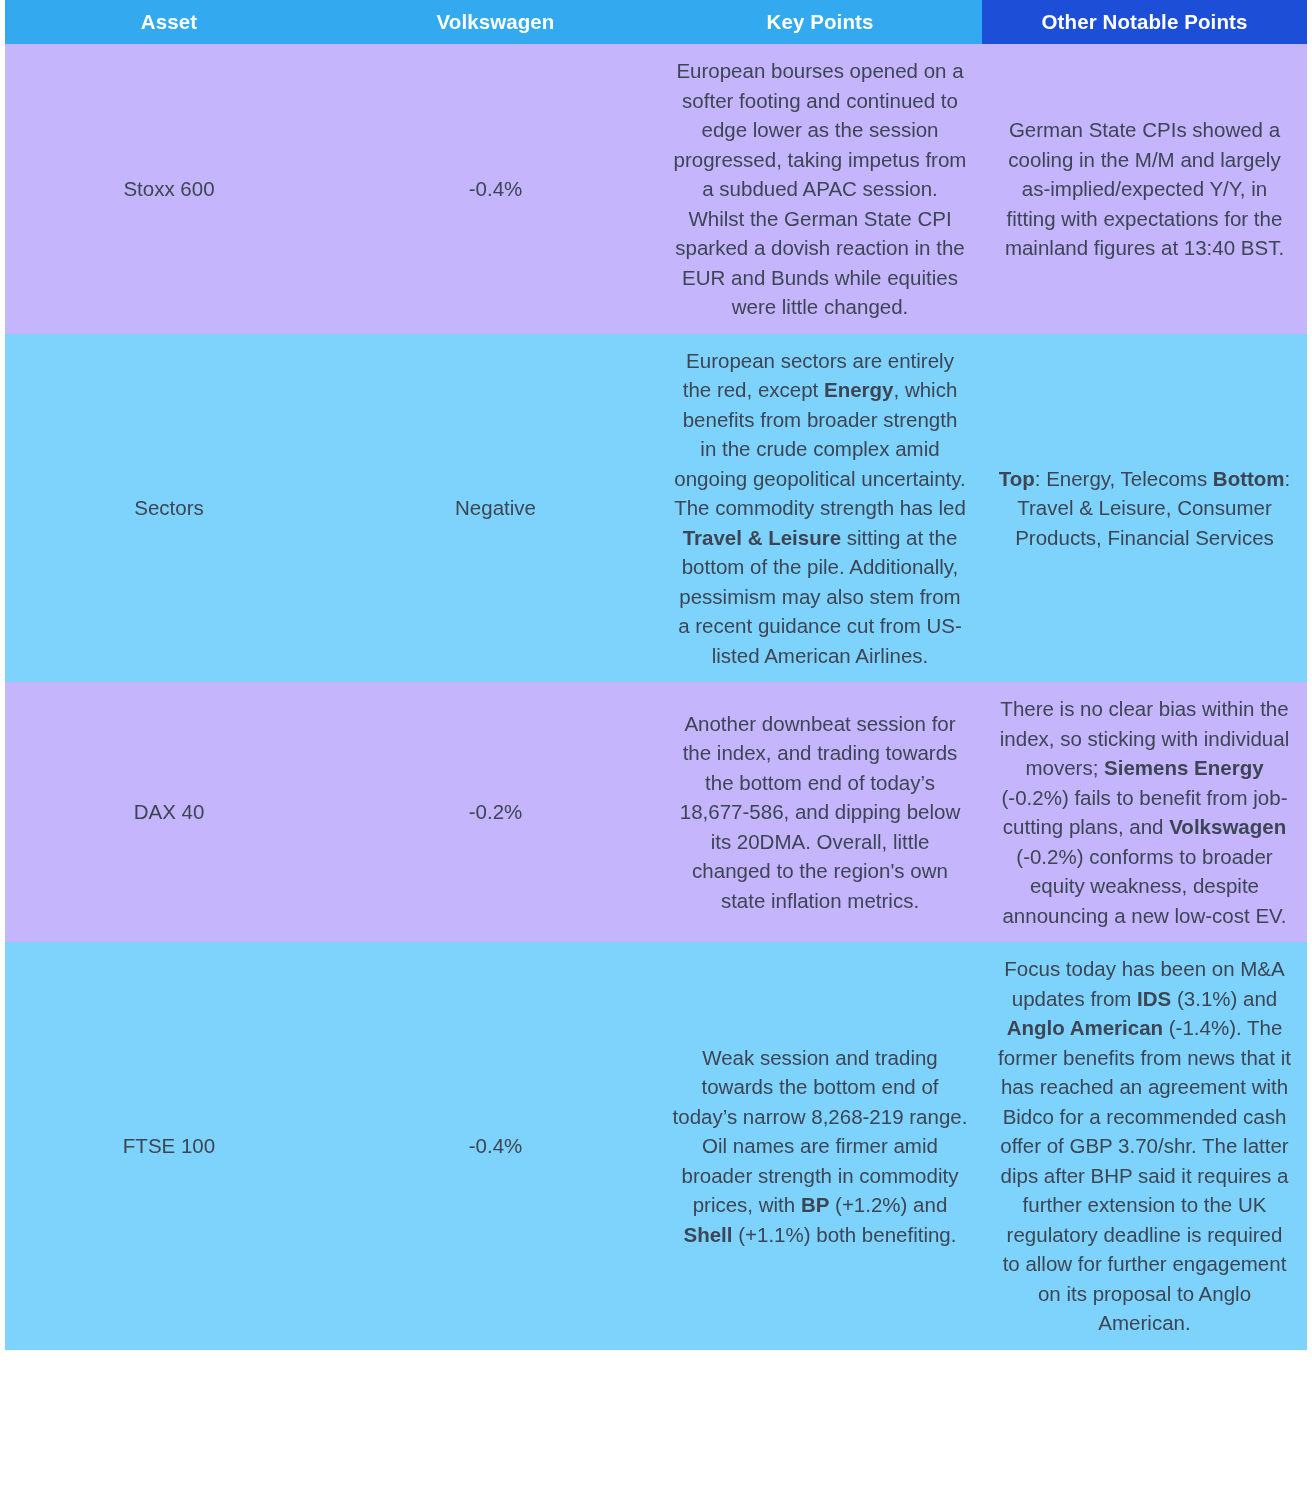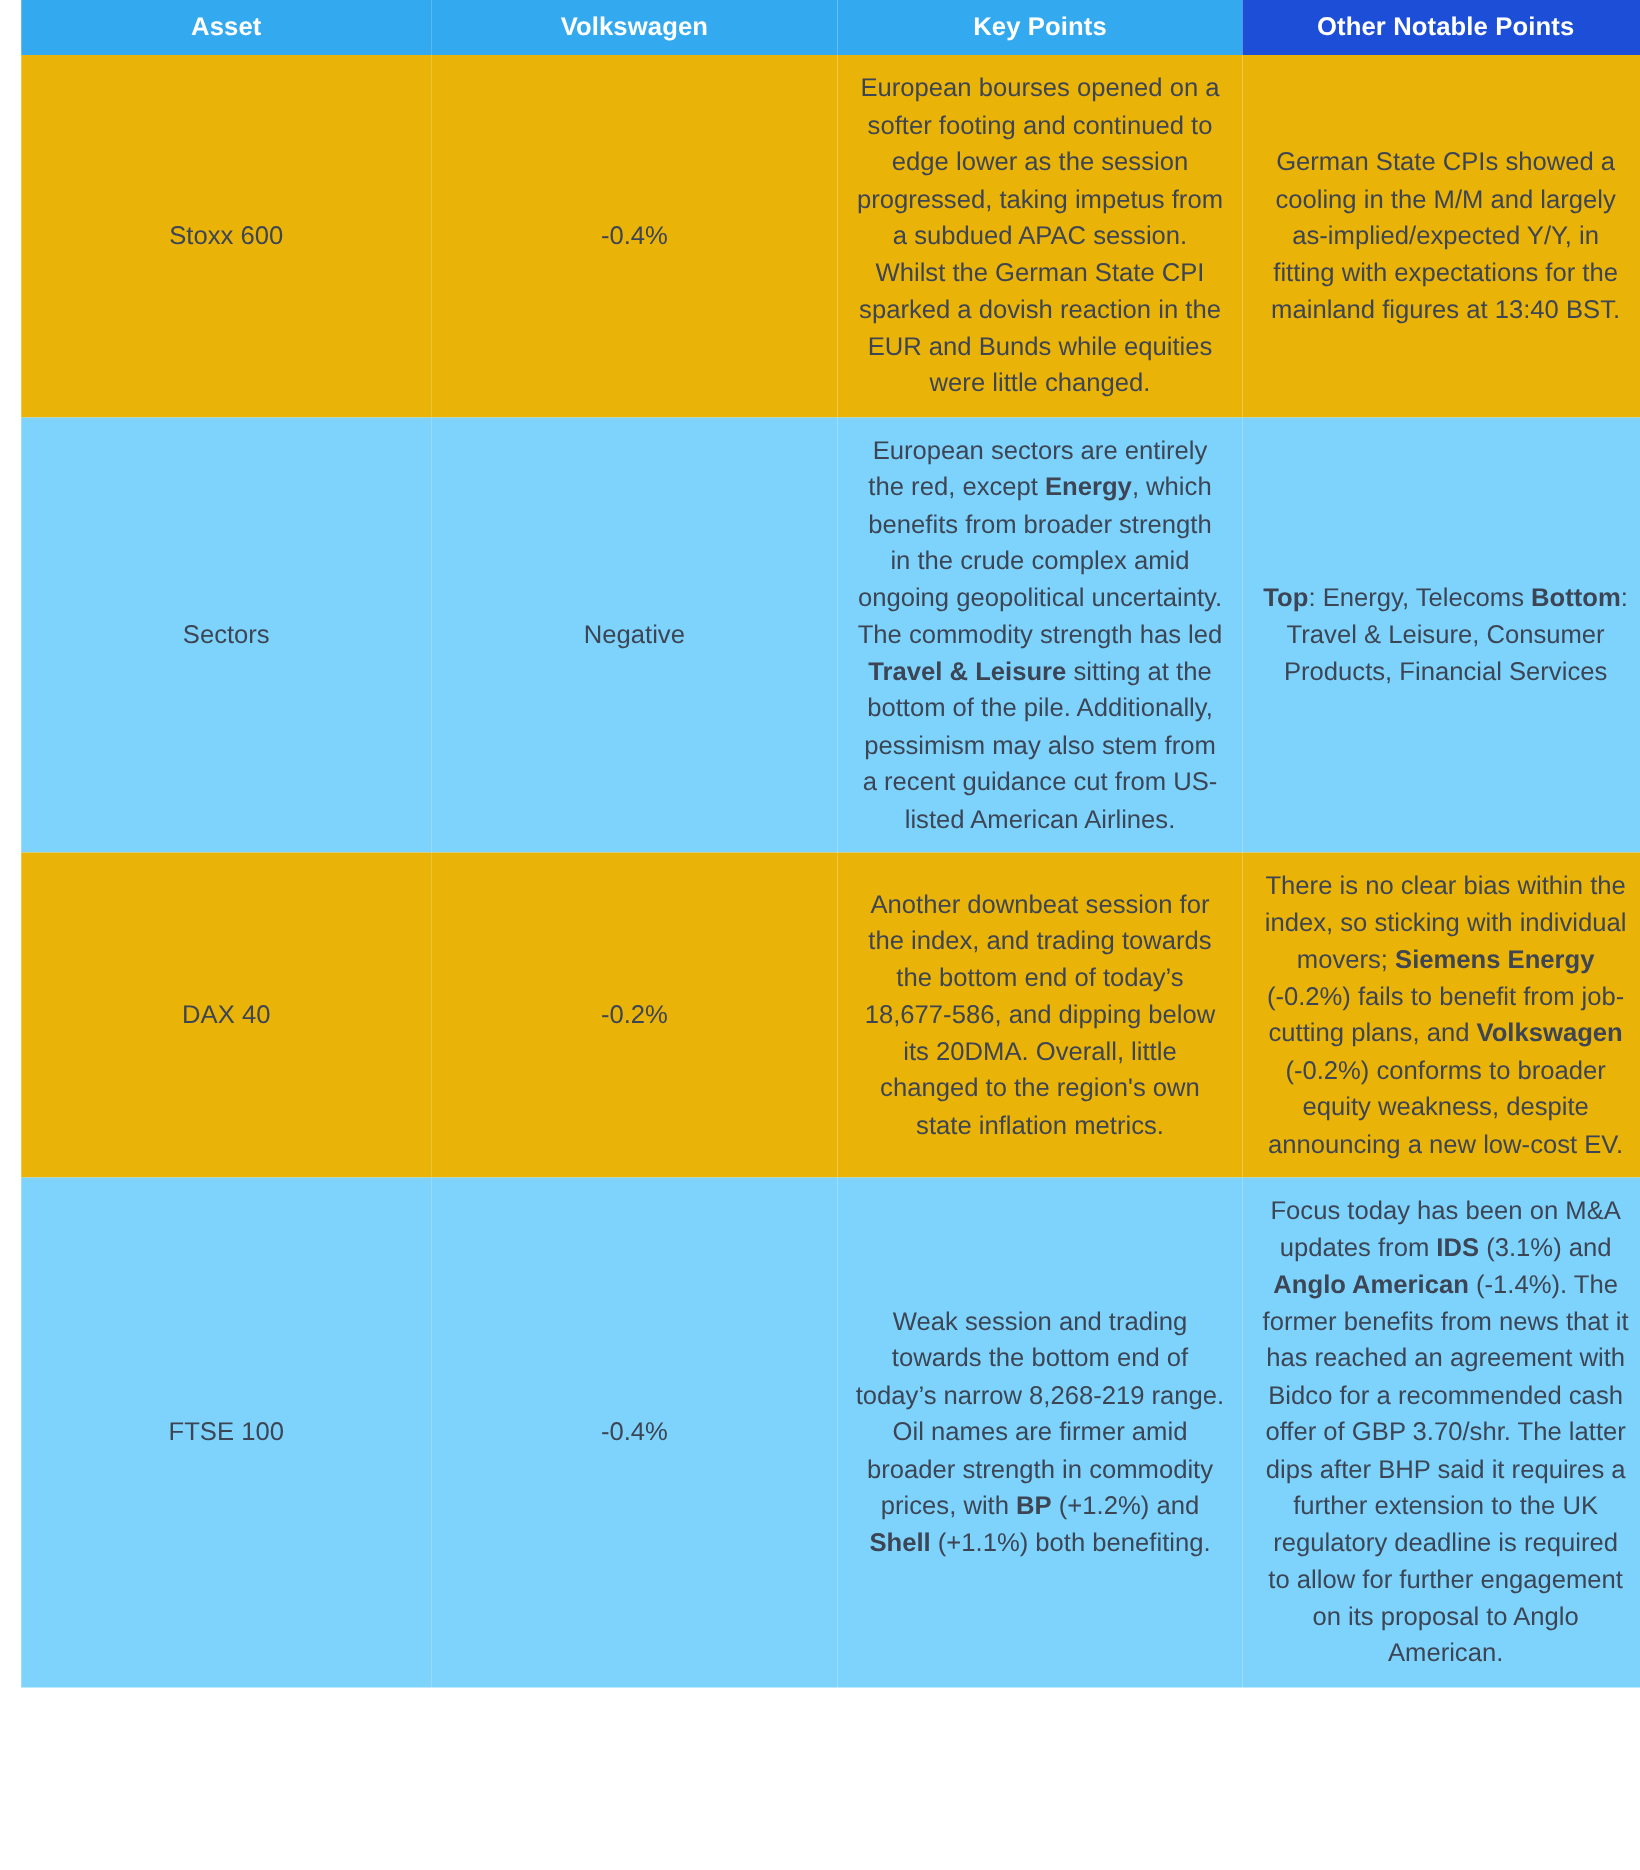--- a/index.html
+++ b/index.html
@@ -10,21 +10,21 @@
     background: #ffffff;
   }
   body {
     width: 1312px;
     height: 1496px;
     font-family: "Liberation Sans", sans-serif;
     overflow: hidden;
   }
   .table-wrap {
     width: 1312px;
-    padding: 0 17px;
+    padding: 0 5px;
   }
   table.market-table {
     width: 1302px;
     border-collapse: collapse;
     table-layout: fixed;
   }
   table.market-table col.c-asset { width: 328px; }
   table.market-table col.c-perf  { width: 325px; }
   table.market-table col.c-key   { width: 324px; }
   table.market-table col.c-other { width: 325px; }
@@ -41,21 +41,21 @@
     letter-spacing: 0.1px;
   }
   tbody td {
     color: #3d4554;
     font-size: 20.5px;
     line-height: 29.5px;
     text-align: center;
     vertical-align: middle;
     padding: 12px 14px;
   }
-  tbody tr.row-odd td  { background: #eab308; }
+  tbody tr.row-odd td  { background: #c4b5fd; }
   tbody tr.row-even td { background: #7dd3fc; }
 
   tbody td.cell-asset,
   tbody td.cell-perf {
     white-space: nowrap;
   }
   .rich b { font-weight: bold; }
   .rich { display: block; }
 </style>
 </head>

